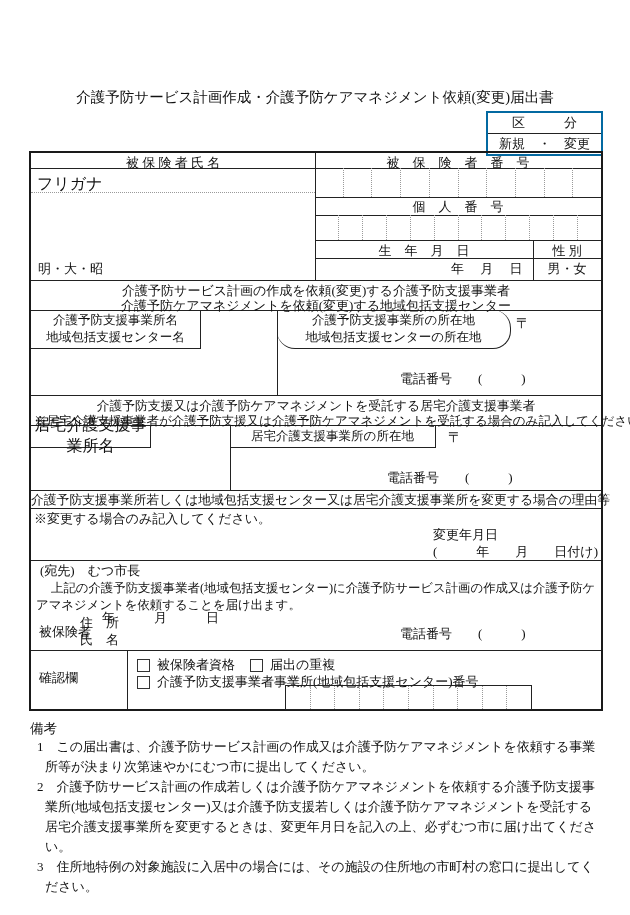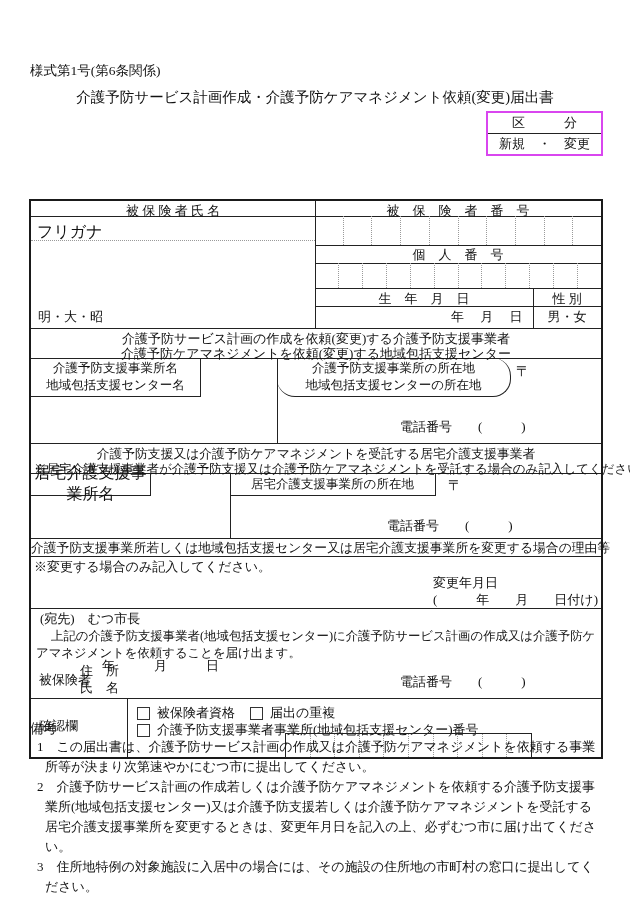--- a/index.html
+++ b/index.html
@@ -1,49 +1,48 @@
 <!DOCTYPE html>
 <html lang="ja"><head>
 <meta charset="utf-8">
 <style>
   html,body{margin:0;padding:0;background:#fff;}
   .page{position:relative;width:630px;height:915px;background:#ffffff;overflow:hidden;
         font-family:"Liberation Serif","DejaVu Serif",serif;color:#111;font-size:13px;}
   .abs{position:absolute;}
   .ctr{text-align:center;}
   
-  .tbl{position:absolute;left:29px;top:151px;width:570px;height:556px;border:2px solid #1a1a1a;margin-top:48px;}
+  .tbl{position:absolute;left:29px;top:151px;width:570px;height:556px;border:2px solid #1a1a1a;}
   .hl{position:absolute;height:0;border-top:1px solid #222;}
   .hl.dot{border-top:1px dotted #9a9a9a;}
   .vl{position:absolute;width:0;border-left:1px solid #222;}
   .cells{position:absolute;display:flex;}
   .cells .cell{flex:1;border-left:1px dotted #9a9a9a;}
   .cells .cell:first-child{border-left:none;}
   .labelbox{position:absolute;border-right:1px solid #222;border-bottom:1px solid #222;
             display:flex;flex-direction:column;justify-content:center;text-align:center;}
   .numbox{position:absolute;border:1px solid #222;}
   .cbx{position:absolute;width:11px;height:11px;border:1px solid #333;background:#fff;}
   .s12{font-size:16px;} .s125{font-size:12.5px;} .s124{font-size:12.4px;} .s128{font-size:12.8px;}
   .s135{font-size:13.5px;}
   .hdrline{position:absolute;left:0;width:570px;text-align:center;white-space:nowrap;}
   .nowrap{white-space:nowrap;}
   
-  .catbox{position:absolute;left:486px;top:111px;width:113px;border:2px solid #d946ef;}
+  .catbox{position:absolute;left:486px;top:111px;width:113px;border:2px solid #0369a1;}
   .catbox .row{height:20px;line-height:20px;text-align:center;}
   .catbox .row+.row{border-top:1px solid #222;}
   
   .remarks{position:absolute;left:30px;top:737px;width:573px;}
   .remarks p{margin:0;padding-left:15px;text-indent:-8px;line-height:20px;font-size:13px;}
 </style>
 </head>
 <body>
 
 <div class="page">
 
-  <div class="abs s135" style="left:30px;top:62px;">様式第1号(第6条関係)</div>
   <div class="abs ctr" style="left:0;top:88px;width:630px;font-size:14.5px;">介護予防サービス計画作成・介護予防ケアマネジメント依頼(変更)届出書</div>
 
   <div class="catbox">
     <div class="row">区　　　分</div>
     <div class="row">新規　・　変更</div>
   </div>
 
   <div class="tbl">
 
     <div class="hl" style="left:0;top:15px;width:570px;"></div>

